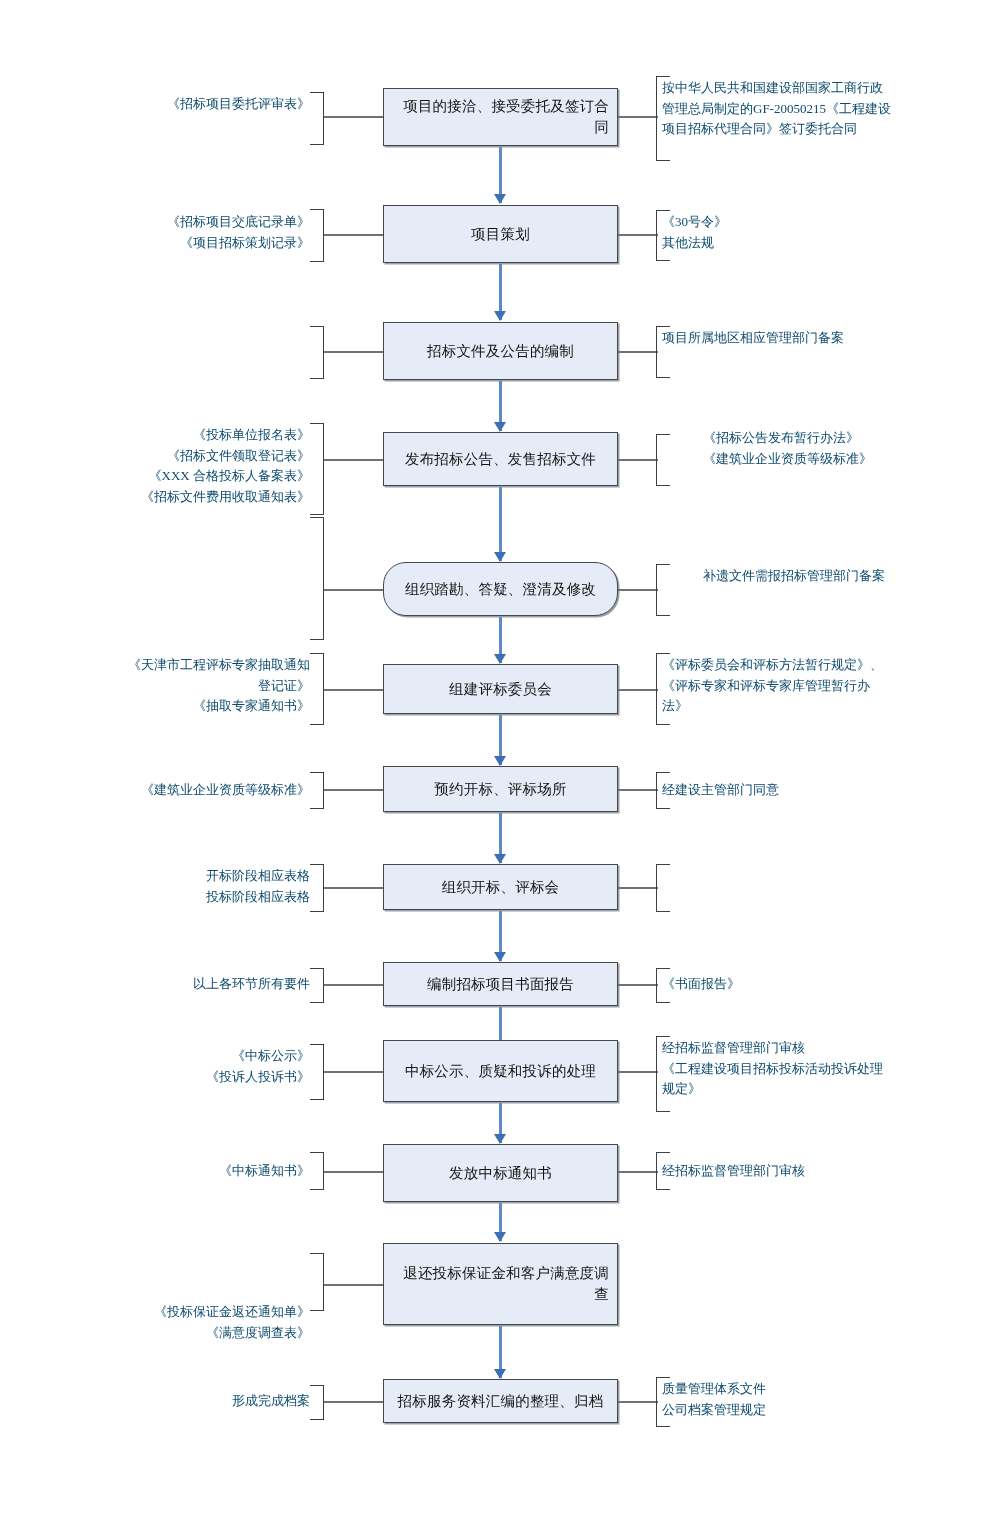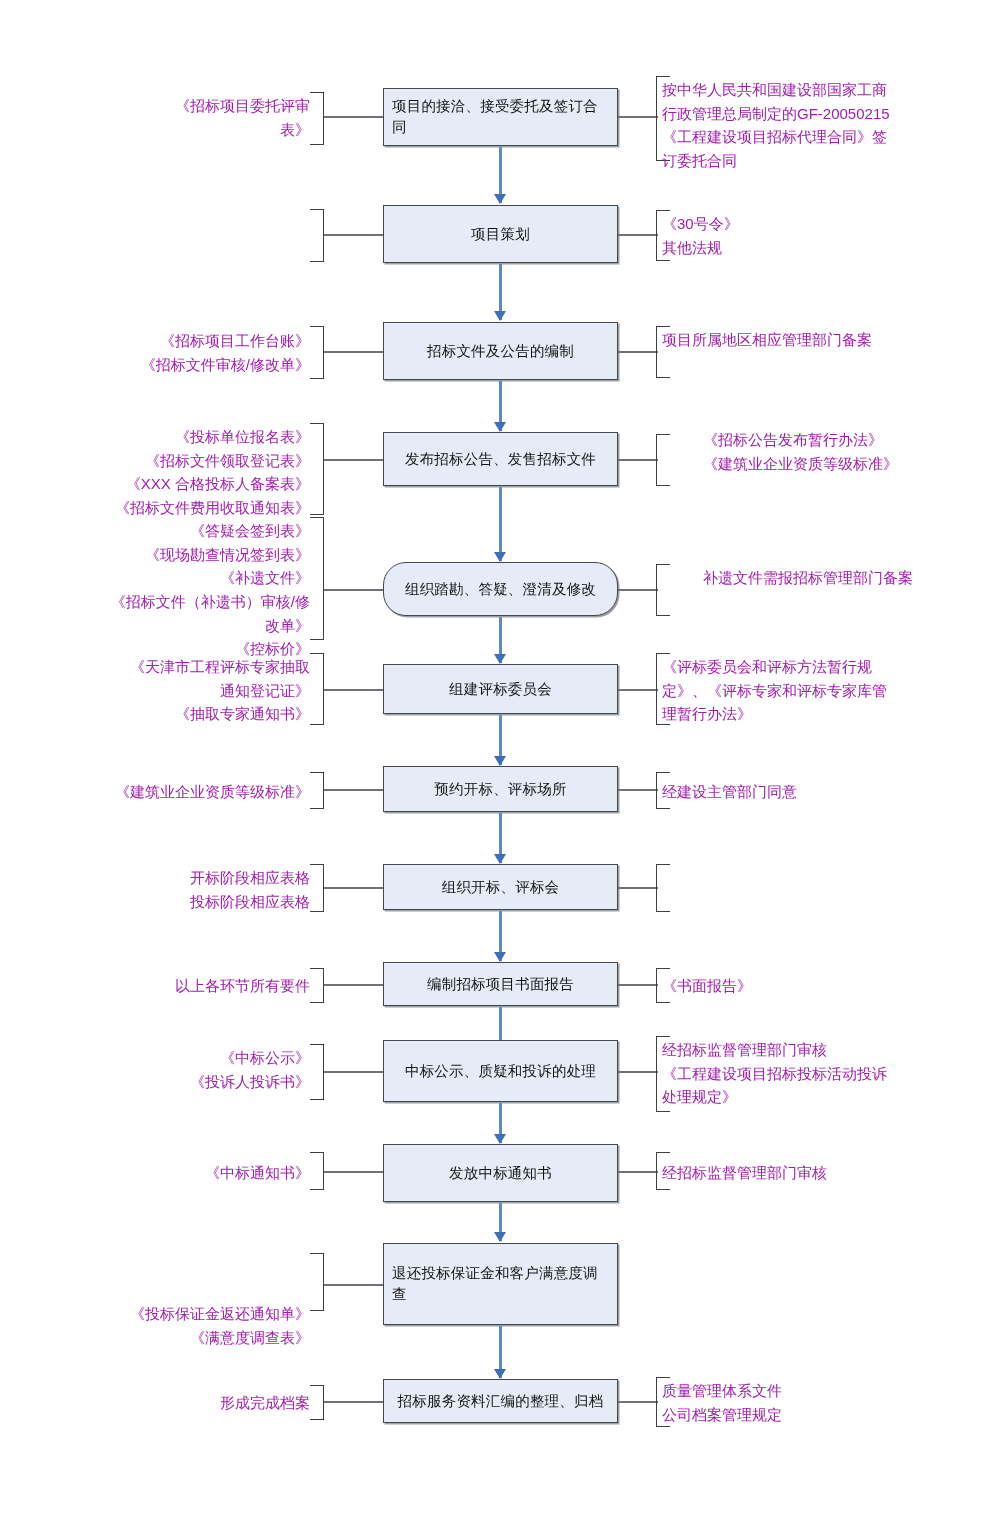--- a/index.html
+++ b/index.html
@@ -20,21 +20,21 @@
     position:absolute;
     left:383px;
     width:235px;
     box-sizing:border-box;
     background:#e6ecf7;
     border:1.5px solid #44484d;
     box-shadow:1.5px 1.5px 0 0 #9aa0a8;
     display:flex;
     align-items:center;
     justify-content:center;
-    text-align:left;
+    text-align:right;
     font-size:14.5px;
     line-height:1.42;
     letter-spacing:.2px;
     padding:2px 8px;
     color:#141414;
   }
 
   
   .arrow{
     position:absolute;
@@ -76,55 +76,56 @@
     border-left:1.6px solid #3d3f42;
     border-top:1.6px solid #3d3f42;
     border-bottom:1.6px solid #3d3f42;
     box-sizing:border-box;
     pointer-events:none;
   }
 
   
   .lab{
     position:absolute;
-    font-size:15px;
+    font-size:13px;
     line-height:1.58;
-    color:#a21caf;
+    color:#0c4a6e;
     white-space:pre-line;
     box-sizing:border-box;
+    font-family:Liberation Serif, serif;
   }
   .lab.left{ text-align:right; }
   .lab.right{ text-align:left; }
 </style>
 </head>
 <body>
 
 <div id="canvas">
 
   <div class="node" style="top:88px;height:58px;">项目的接洽、接受委托及签订合同</div>
   <div class="lab left" style="top:94px;left:150px;width:160px;">《招标项目委托评审表》</div>
   <div class="bracket-r" style="top:92px;left:310px;width:14px;height:53px;"></div>
   <div class="lead" style="top:116px;left:324px;width:59px;"></div>
   <div class="lead" style="top:116px;left:618px;width:40px;"></div>
   <div class="bracket-l" style="top:76px;left:656px;width:14px;height:85px;"></div>
   <div class="lab right" style="top:78px;left:662px;width:232px;">按中华人民共和国建设部国家工商行政管理总局制定的GF-20050215《工程建设项目招标代理合同》签订委托合同</div>
   <div class="arrow" style="top:147px;height:56px;"></div>
 
   <div class="node" style="top:205px;height:58px;">项目策划</div>
+  <div class="lab left" style="top:212px;left:110px;width:200px;">《招标项目交底记录单》
+《项目招标策划记录》</div>
   <div class="bracket-r" style="top:209px;left:310px;width:14px;height:53px;"></div>
   <div class="lead" style="top:234px;left:324px;width:59px;"></div>
   <div class="lead" style="top:234px;left:618px;width:40px;"></div>
   <div class="bracket-l" style="top:210px;left:656px;width:14px;height:51px;"></div>
   <div class="lab right" style="top:212px;left:662px;width:232px;">《30号令》
 其他法规</div>
   <div class="arrow" style="top:264px;height:56px;"></div>
 
   <div class="node" style="top:322px;height:58px;">招标文件及公告的编制</div>
-  <div class="lab left" style="top:329px;left:110px;width:200px;">《招标项目工作台账》
-《招标文件审核/修改单》</div>
   <div class="bracket-r" style="top:326px;left:310px;width:14px;height:53px;"></div>
   <div class="lead" style="top:351px;left:324px;width:59px;"></div>
   <div class="lead" style="top:351px;left:618px;width:40px;"></div>
   <div class="bracket-l" style="top:326px;left:656px;width:14px;height:52px;"></div>
   <div class="lab right" style="top:328px;left:662px;width:218px;">项目所属地区相应管理部门备案</div>
   <div class="arrow" style="top:381px;height:50px;"></div>
 
   <div class="node" style="top:432px;height:54px;">发布招标公告、发售招标文件</div>
   <div class="lab left" style="top:425px;left:100px;width:210px;">《投标单位报名表》
 《招标文件领取登记表》
@@ -132,25 +133,20 @@
 《招标文件费用收取通知表》</div>
   <div class="bracket-r" style="top:423px;left:310px;width:14px;height:92px;"></div>
   <div class="lead" style="top:459px;left:324px;width:59px;"></div>
   <div class="lead" style="top:459px;left:618px;width:40px;"></div>
   <div class="bracket-l" style="top:434px;left:656px;width:14px;height:52px;"></div>
   <div class="lab right" style="top:428px;left:662px;width:232px;margin-left:41px;">《招标公告发布暂行办法》
 《建筑业企业资质等级标准》</div>
   <div class="arrow" style="top:487px;height:74px;"></div>
 
   <div class="node" style="top:562px;height:54px;border-radius:23px;">组织踏勘、答疑、澄清及修改</div>
-  <div class="lab left" style="top:519px;left:100px;width:210px;">《答疑会签到表》
-《现场勘查情况签到表》
-《补遗文件》
-《招标文件（补遗书）审核/修改单》
-《控标价》</div>
   <div class="bracket-r" style="top:517px;left:310px;width:14px;height:123px;"></div>
   <div class="lead" style="top:589px;left:324px;width:59px;"></div>
   <div class="lead" style="top:589px;left:618px;width:40px;"></div>
   <div class="bracket-l" style="top:564px;left:656px;width:14px;height:52px;"></div>
   <div class="lab right" style="top:566px;left:662px;width:218px;margin-left:41px;">补遗文件需报招标管理部门备案</div>
   <div class="arrow" style="top:617px;height:46px;"></div>
 
   <div class="node" style="top:664px;height:50px;">组建评标委员会</div>
   <div class="lab left" style="top:655px;left:120px;width:190px;">《天津市工程评标专家抽取通知登记证》
 《抽取专家通知书》</div>

